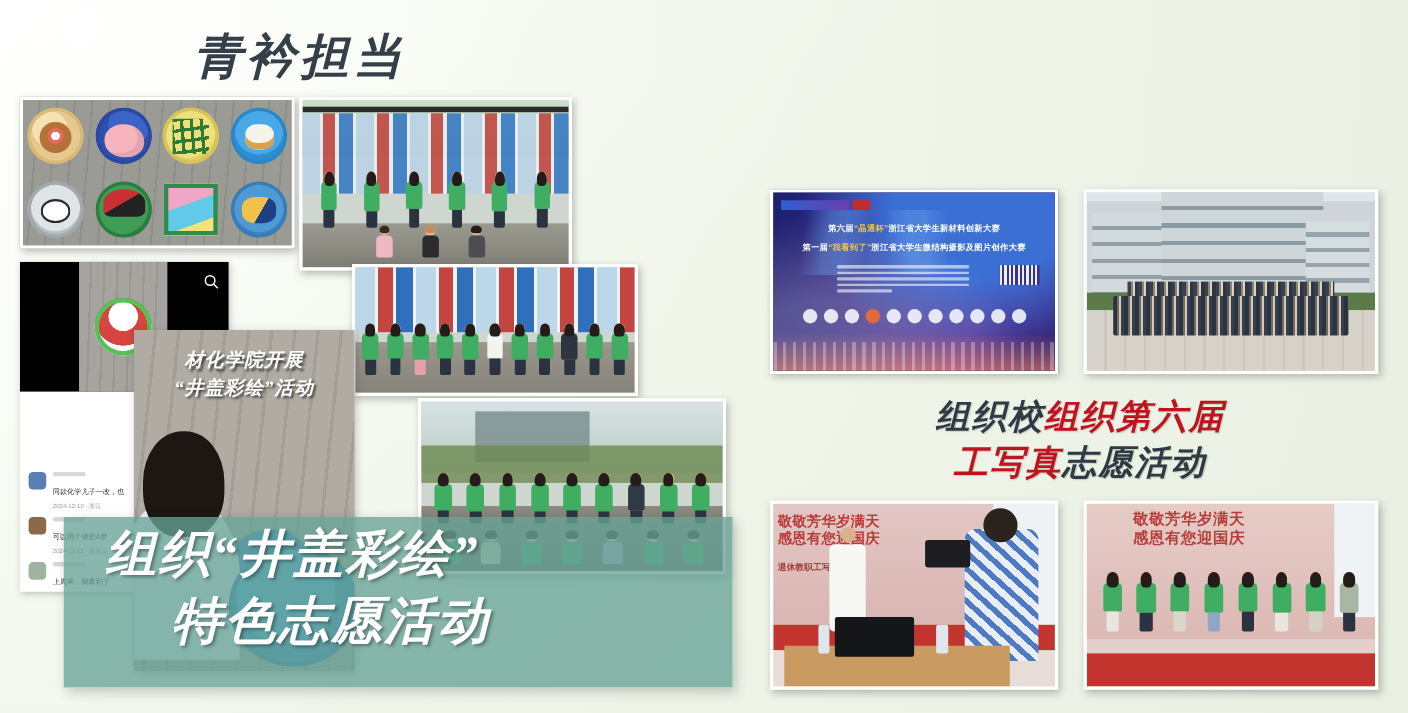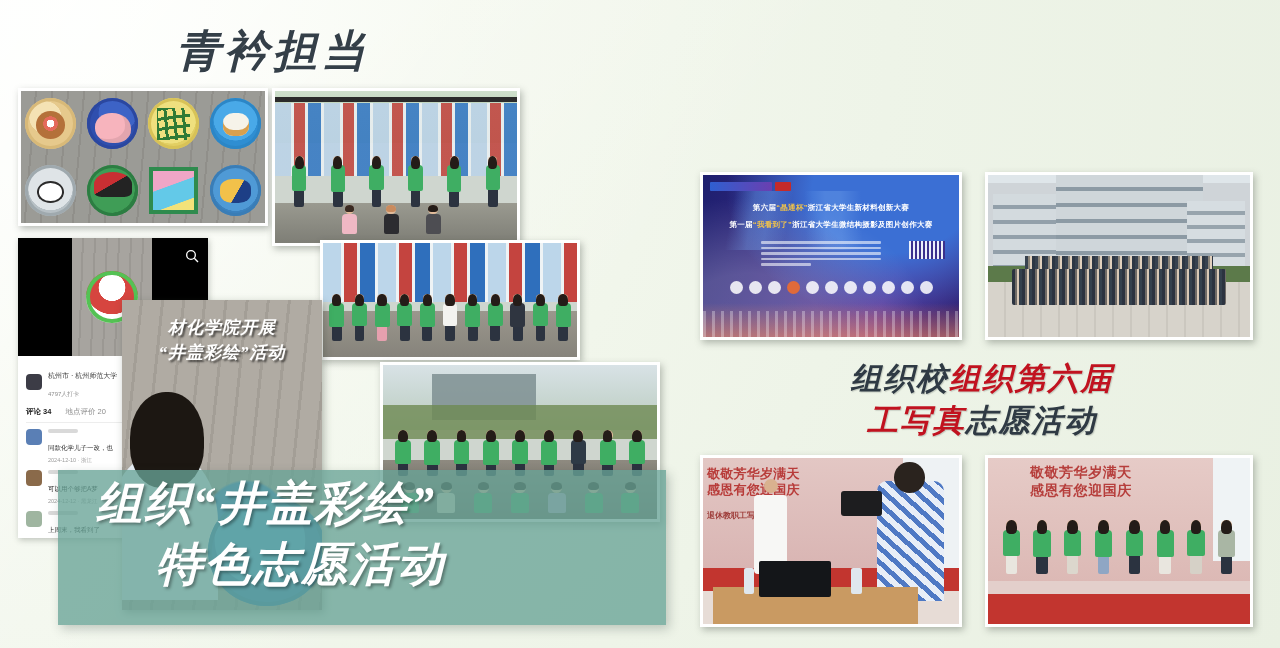--- a/index.html
+++ b/index.html
@@ -531,33 +531,20 @@
   </div>
 
   <div class="photo" id="phone-screenshot">
     <div class="ph-video">
       <div class="still"></div>
       <svg class="ph-search" viewBox="0 0 24 24" fill="none" stroke="#ffffff" stroke-width="2">
         <circle cx="10.5" cy="10.5" r="6.5"></circle>
           <line x1="15.5" y1="15.5" x2="21" y2="21"></line>
       </svg>
     </div>
-    <div class="ph-meta">
-      <div class="ph-loc">
-        <span class="ph-dot"></span>
-        <span>
-          <span class="ph-loc-txt">杭州市 · 杭州师范大学</span><br>
-          <span class="ph-loc-sub">4797人打卡</span>
-        </span>
-      </div>
-      <div class="ph-tabs">
-        <span class="ph-tab">评论 34</span>
-        <span class="ph-tab dim">地点评价 20</span>
-      </div>
-    </div>
     <div style="position:absolute;left:0;right:0;top:185px;">
       <div class="ph-cmt">
         <span class="ph-av" style="background:#5a7fb5"></span>
         <span>
           <i class="ph-cname"></i>
           <span class="ph-ctxt">同款化学儿子一改，也</span>
           <div class="ph-cdate">2024-12-10 · 浙江</div>
         </span>
       </div>
       <div class="ph-cmt">

